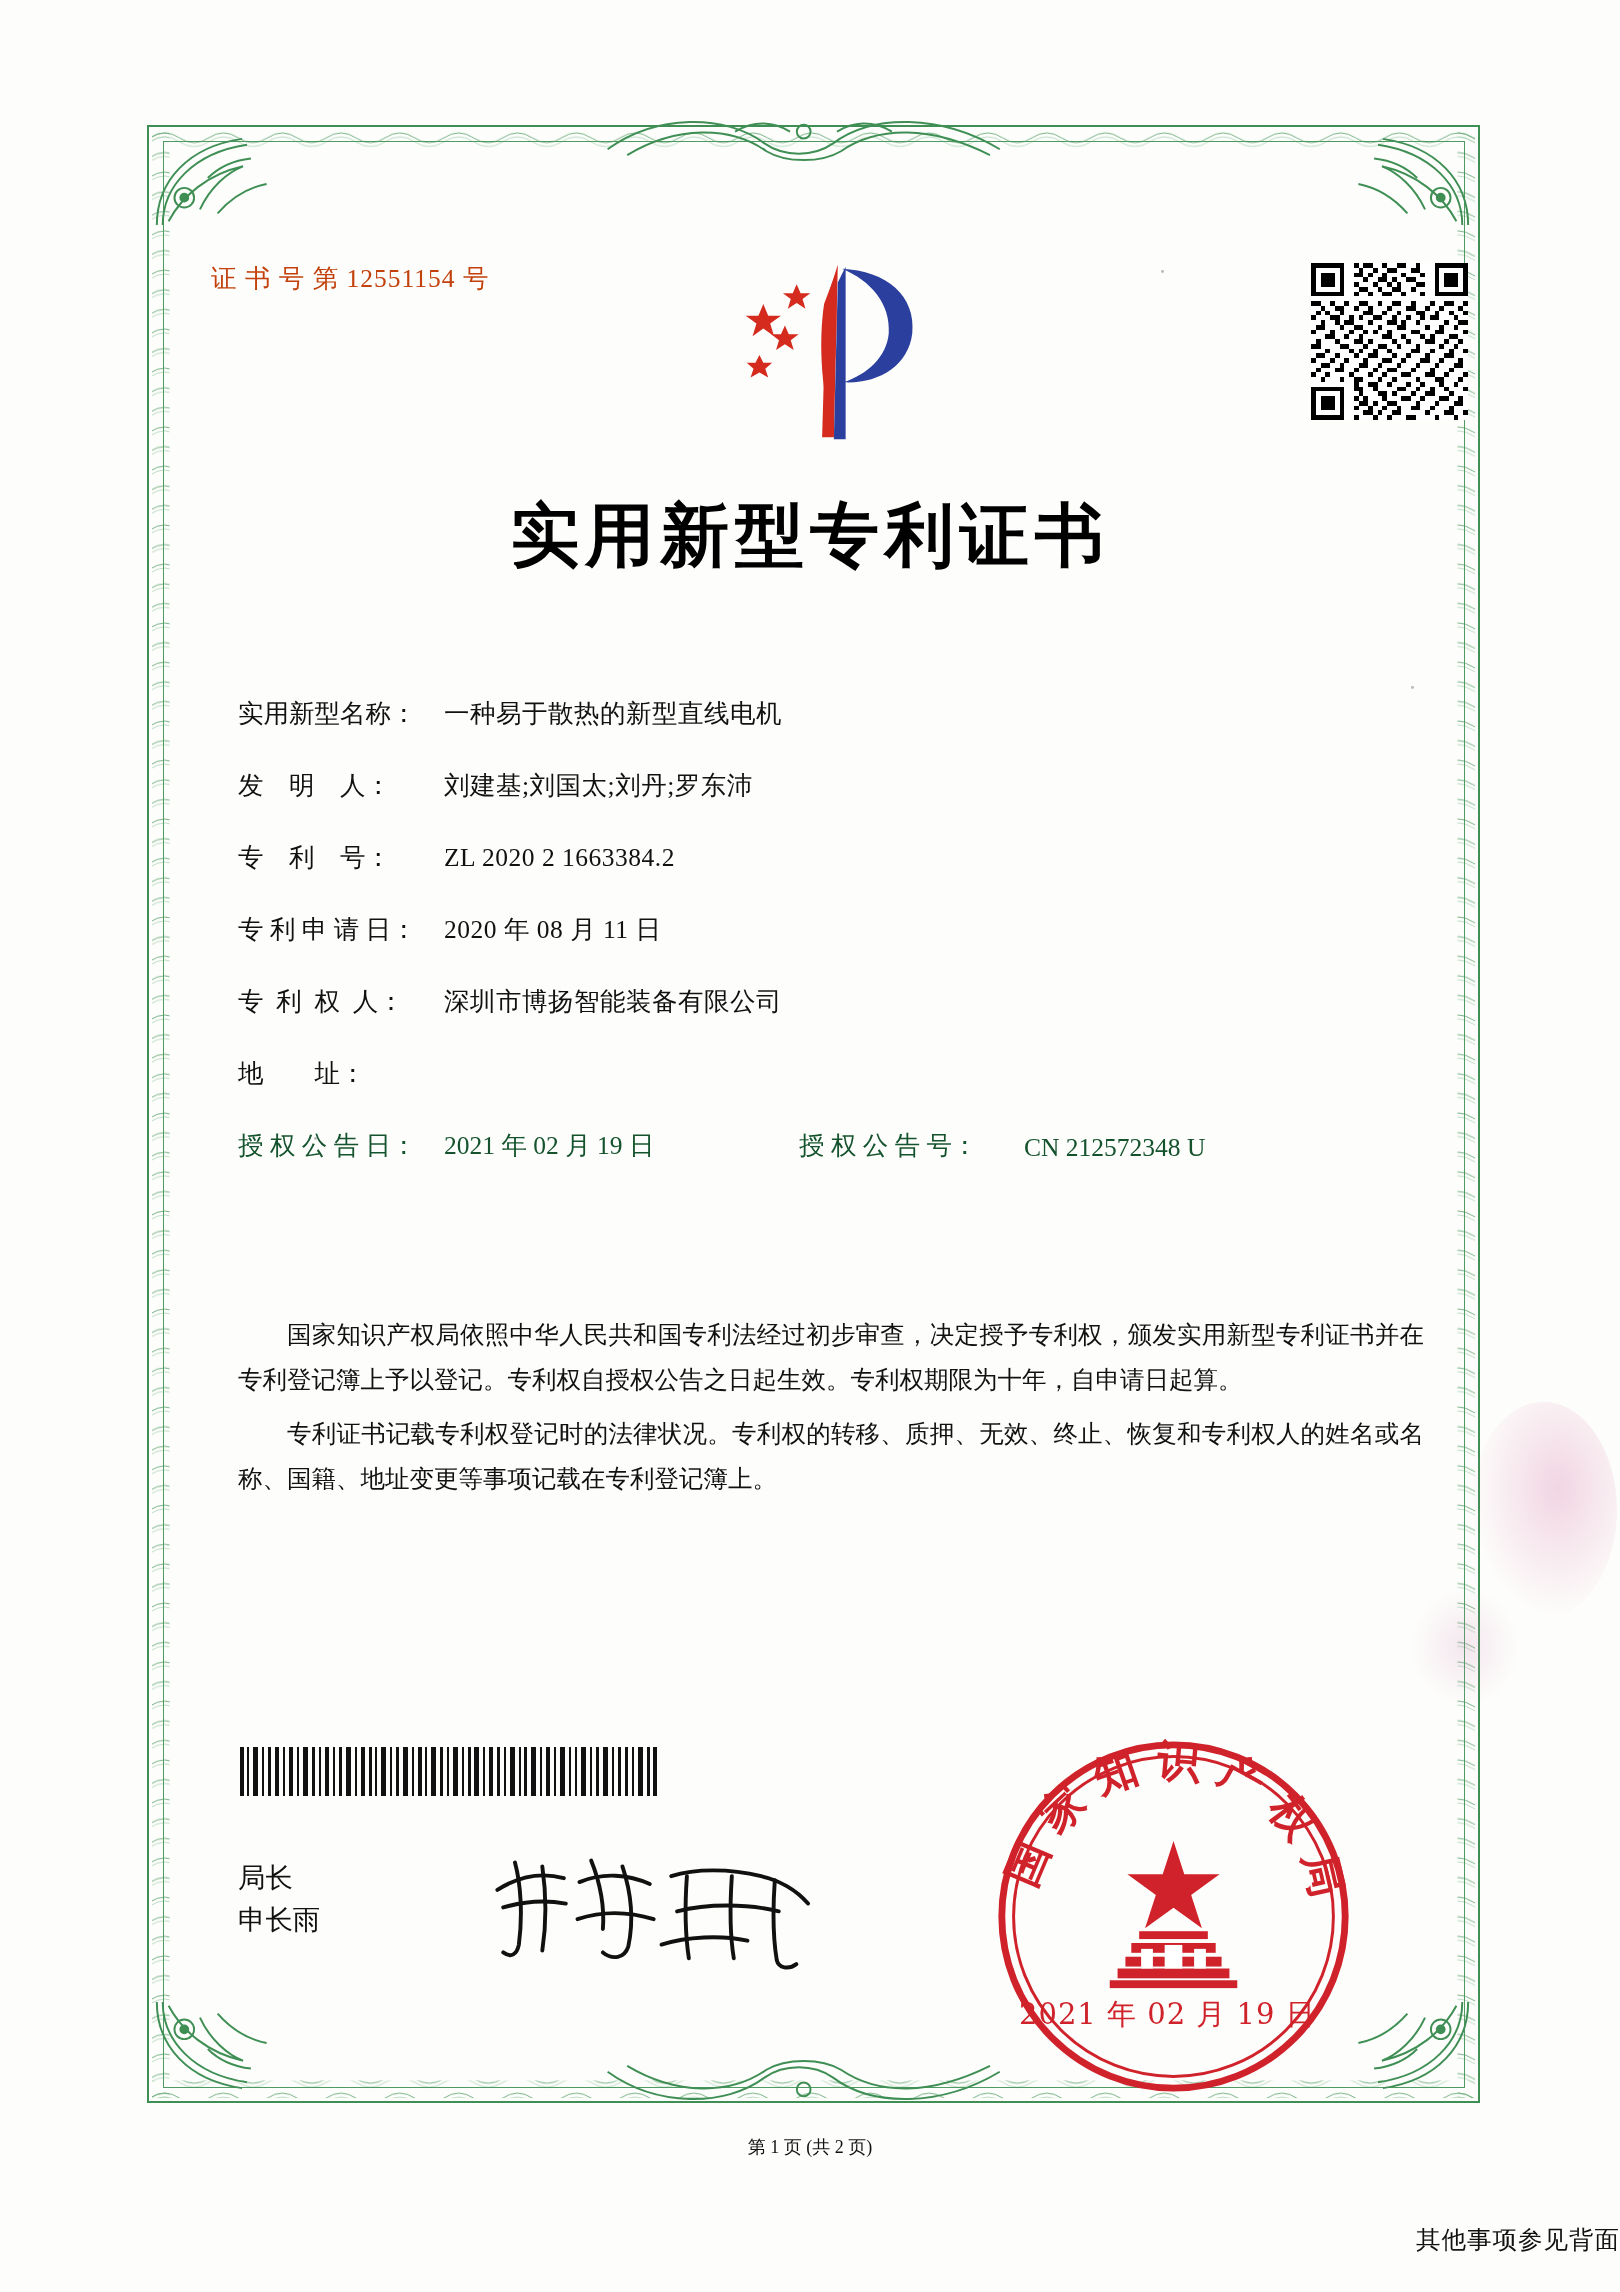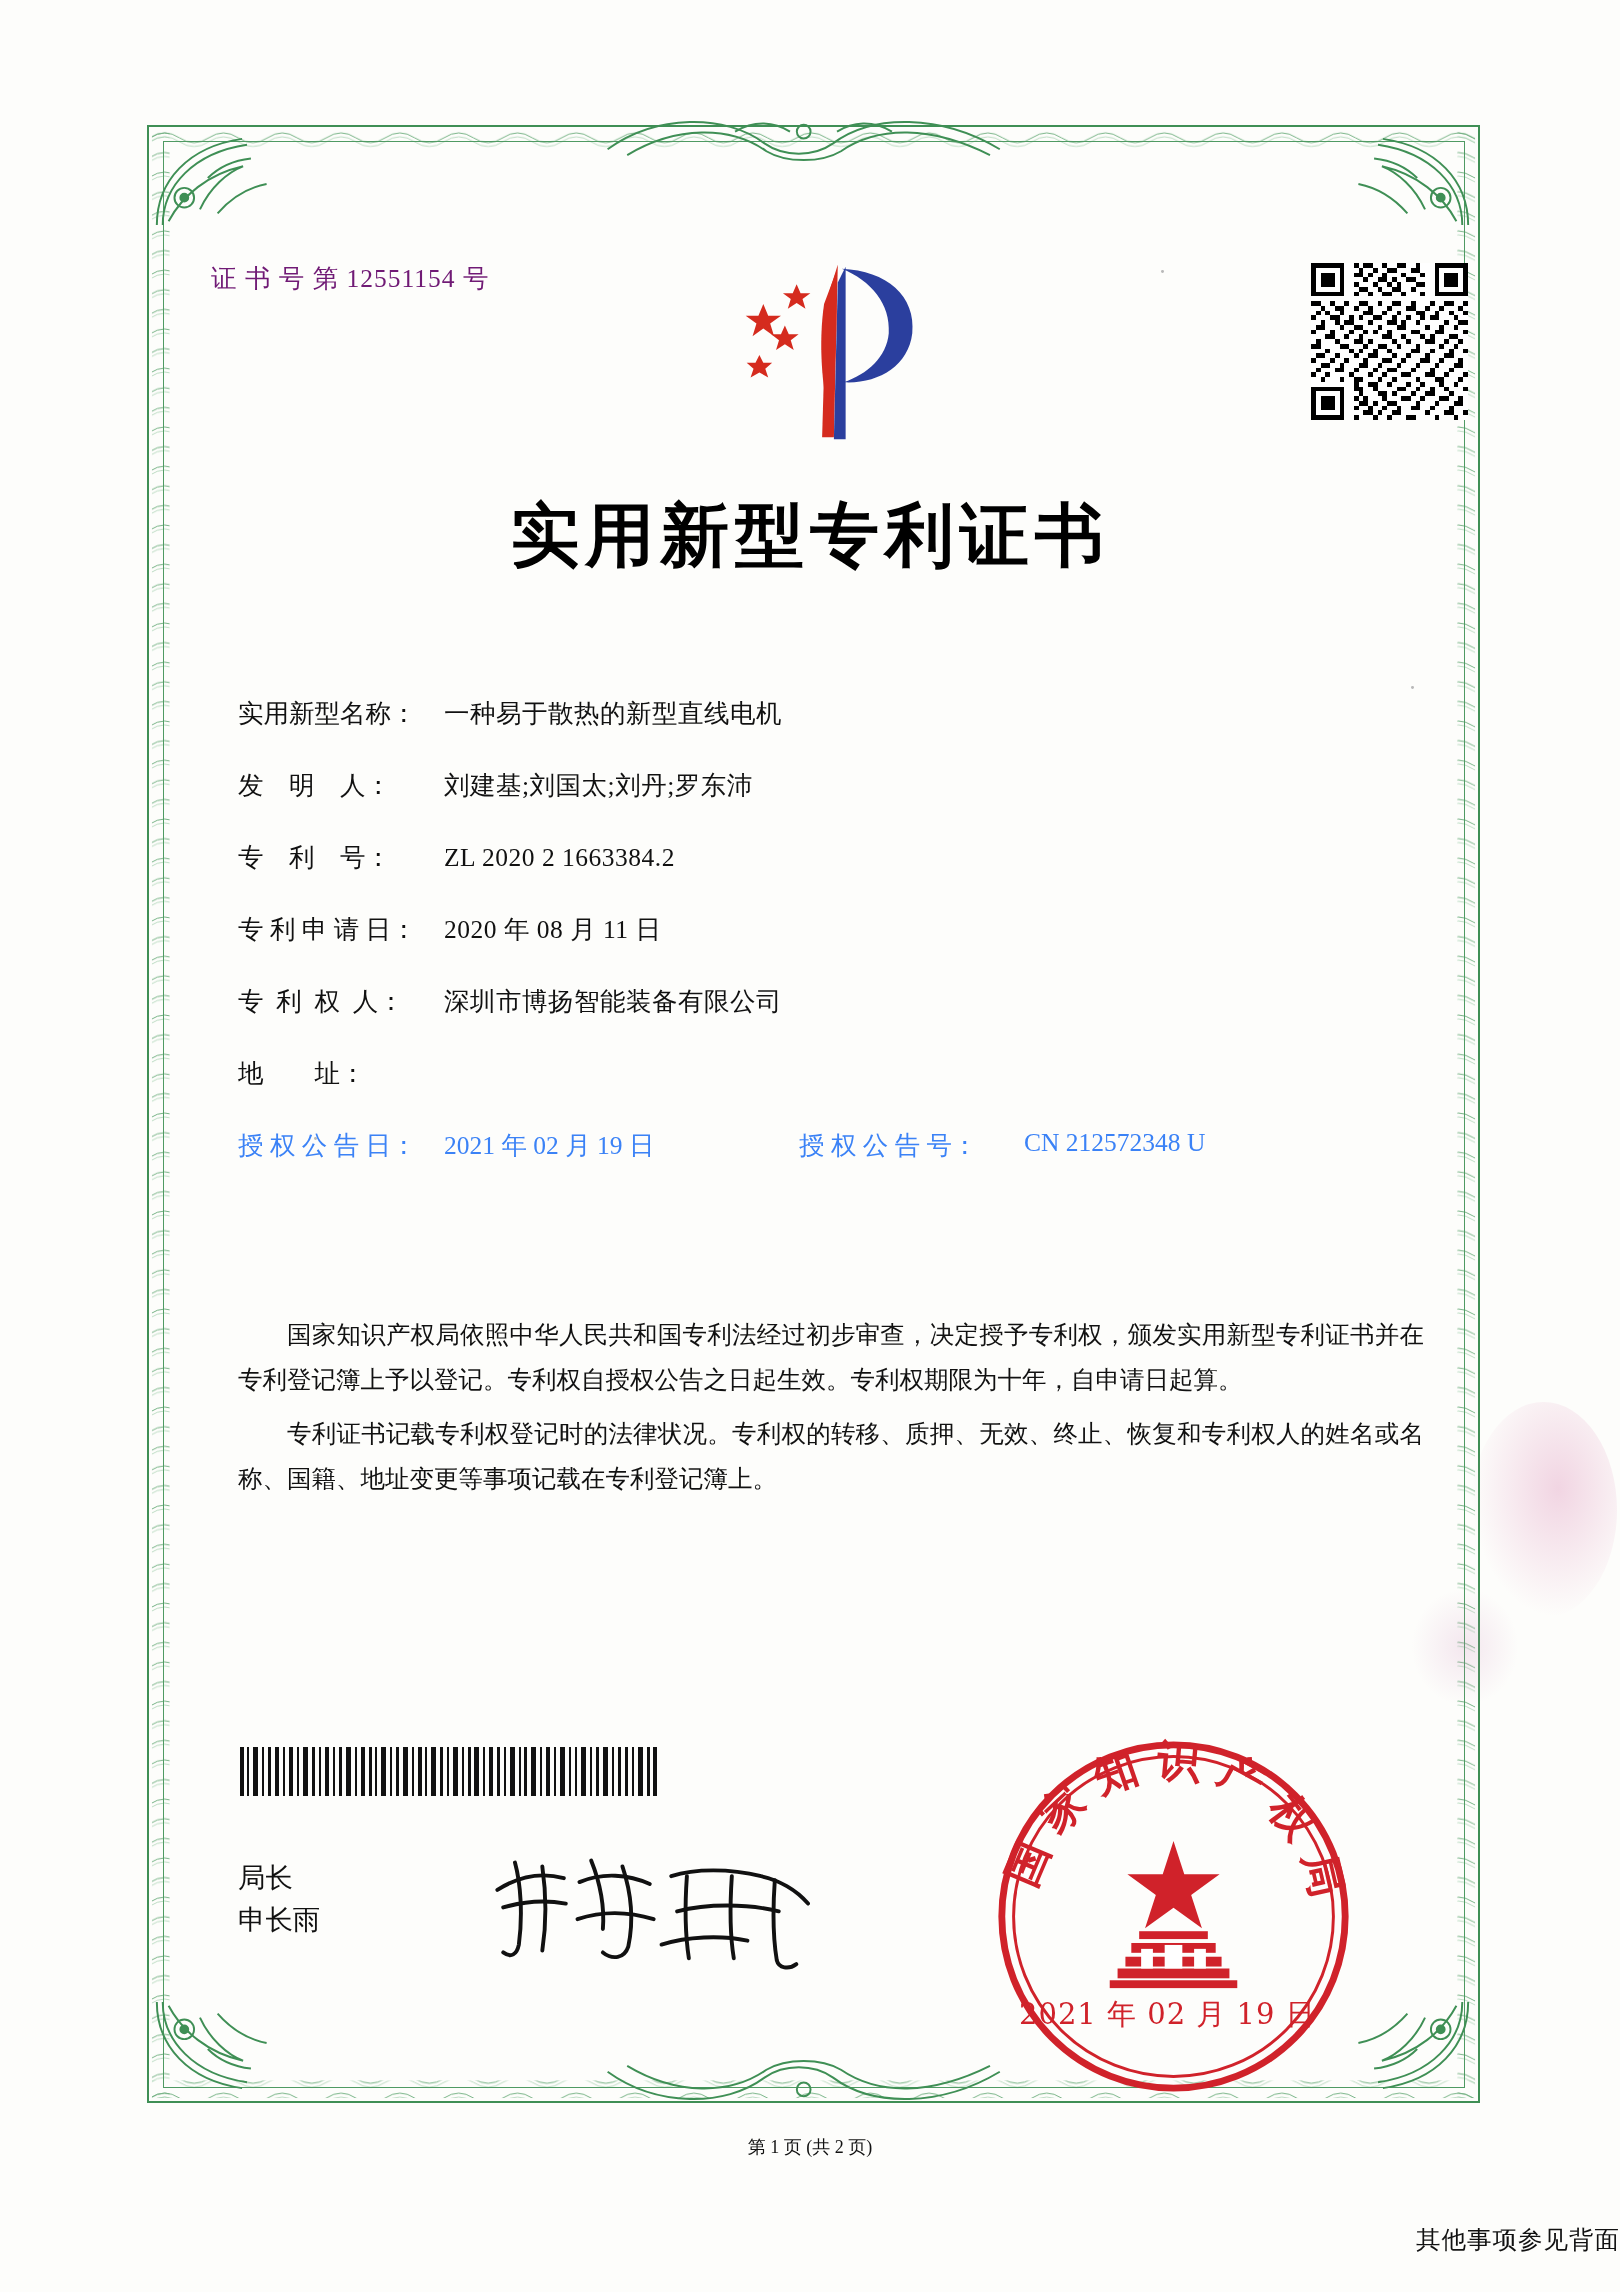--- a/index.html
+++ b/index.html
@@ -79,21 +79,21 @@
     pointer-events: none;
   }
 
   
   .cert-no {
     position: absolute;
     left: 211px;
     top: 261px;
     font-size: 25.5px;
     letter-spacing: 1px;
-    color: #701a75;
+    color: #c2410c;
     white-space: nowrap;
   }
 
   .logo {
     position: absolute;
     left: 720px;
     top: 253px;
     width: 216px;
     height: 196px;
   }
@@ -145,24 +145,24 @@
     letter-spacing: 0.5px;
   }
   .row.addr .val { line-height: 1.55; }
   .indent-2nd {
     display: block;
     text-indent: 0;
   }
 
   .grantrow {
     display: flex;
-    align-items: flex-start;
+    align-items: flex-end;
     font-size: 25.5px;
     margin-bottom: 19.6px;
-    color: #3b82f6;
+    color: #14532d;
   }
   .grantrow .lbl { width: 206px; flex: 0 0 206px; white-space: pre; }
   .grantrow .val { width: 323px; flex: 0 0 323px; }
   .grantrow .lbl2 { width: 225px; flex: 0 0 225px; white-space: pre; margin-left: 32px; }
   .grantrow .val2 { flex: 1; }
 
   
   .paras {
     position: absolute;
     left: 238px;

